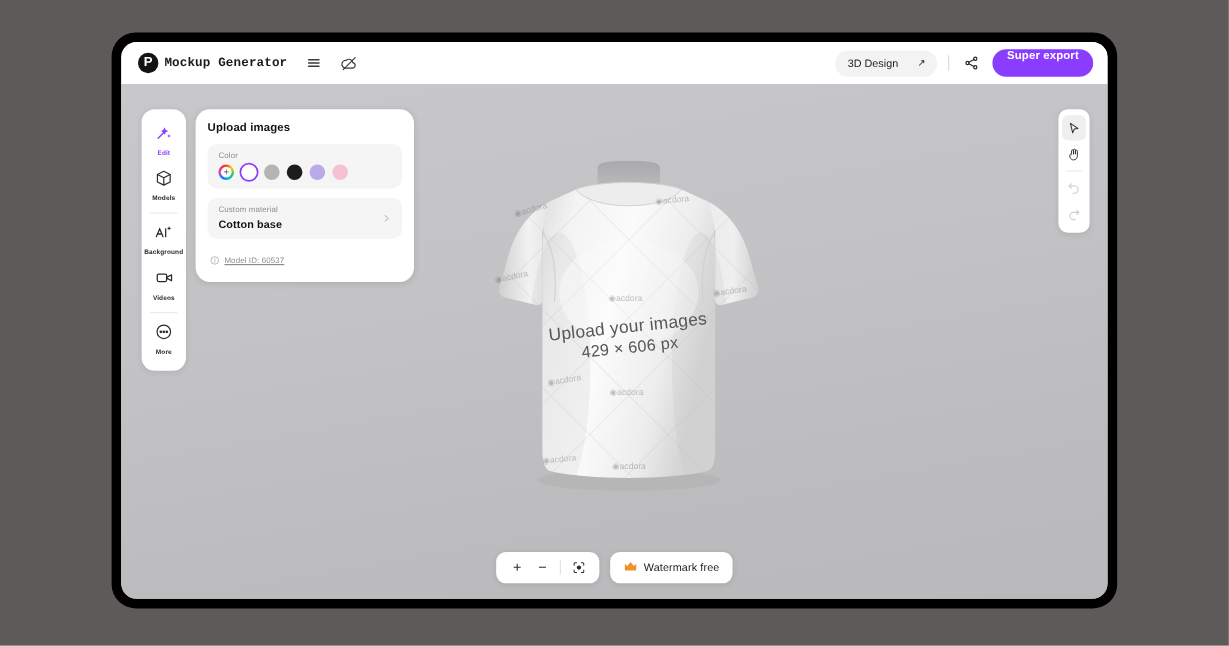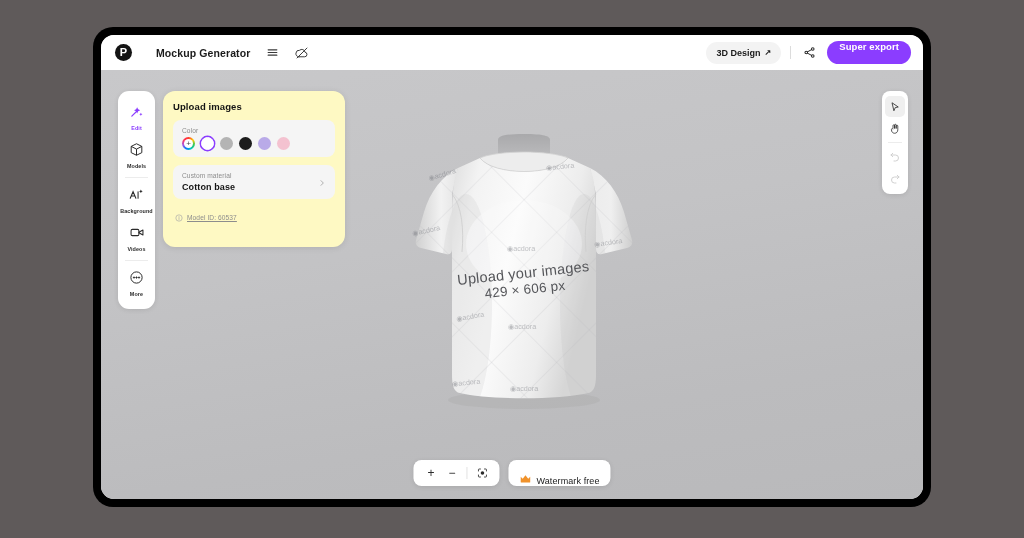--- a/index.html
+++ b/index.html
@@ -41,44 +41,45 @@
     width: 17px; height: 17px;
     border-radius: 50%;
     background: #141414;
     color: #fff;
     font-size: 11px;
     font-weight: bold;
     display: flex; align-items: center; justify-content: center;
     line-height: 1;
   }
   #app-title {
-    margin-left: 24px;
+    margin-left: 5px;
     font-size: 10.5px;
     font-weight: bold;
     color: #1b1b1b;
     letter-spacing: .1px;
+    font-family: Liberation Mono, monospace;
   }
   .hdr-icon-btn {
     margin-left: 14px;
     width: 16px; height: 16px;
     display: flex; align-items: center; justify-content: center;
     color: #3a3a3a;
   }
   .hdr-right {
     margin-left: auto;
     display: flex; align-items: center; gap: 9px;
   }
   #design-mode-button {
     background: #f3f3f3;
     border-radius: 13px;
     height: 22px;
     padding: 0 10px;
-    display: flex; align-items: center; gap: 4px;
+    display: flex; align-items: center; gap: 16px;
     font-size: 9px;
-    font-weight: bold;
+    font-weight: normal;
     color: #1b1b1b;
   }
   .hdr-divider { width: 1px; height: 13px; background: #dcdcdc; }
   #share-button {
     width: 18px; height: 20px;
     display: flex; align-items: center; justify-content: center;
     color: #2b2b2b;
   }
   #super-export-button {
     background: #8b3dff;
@@ -123,23 +124,23 @@
   }
   .rail-item.active { color: #8b3dff; }
   .rail-label { font-size: 5.4px; font-weight: bold; letter-spacing: .1px; }
   .rail-sep { height: 1px; background: #ececec; margin: 3px 7px; }
 
   
   #properties-panel {
     position: absolute;
     left: 62px; top: 21px;
     width: 182px;
-    background: #fef9c3;
+    background: #ffffff;
     border-radius: 12px;
-    padding: 10px 10px 21px;
+    padding: 10px 10px 9px;
     box-shadow: 0 1px 6px rgba(0,0,0,.10);
     z-index: 20;
   }
   #panel-title {
     font-size: 9.5px;
     font-weight: bold;
     color: #141414;
     margin-bottom: 8px;
     letter-spacing: .1px;
   }
@@ -270,21 +271,21 @@
   .zoom-btn {
     width: 21px; height: 21px;
     display: flex; align-items: center; justify-content: center;
     font-size: 12px; color: #2b2b2b; line-height: 1;
   }
   .bb-divider { width: 1px; height: 12px; background: #e2e2e2; margin: 0 4px; }
   #watermark-button {
     background: #fff;
     border-radius: 8px;
     height: 26px;
-    display: flex; align-items: flex-end; gap: 5px;
+    display: flex; align-items: center; gap: 5px;
     padding: 0 11px;
     box-shadow: 0 1px 5px rgba(0,0,0,.10);
     font-size: 9px;
     color: #1b1b1b;
     letter-spacing: .1px;
   }
 
   
   #tshirt-wrap {
     position: absolute;

